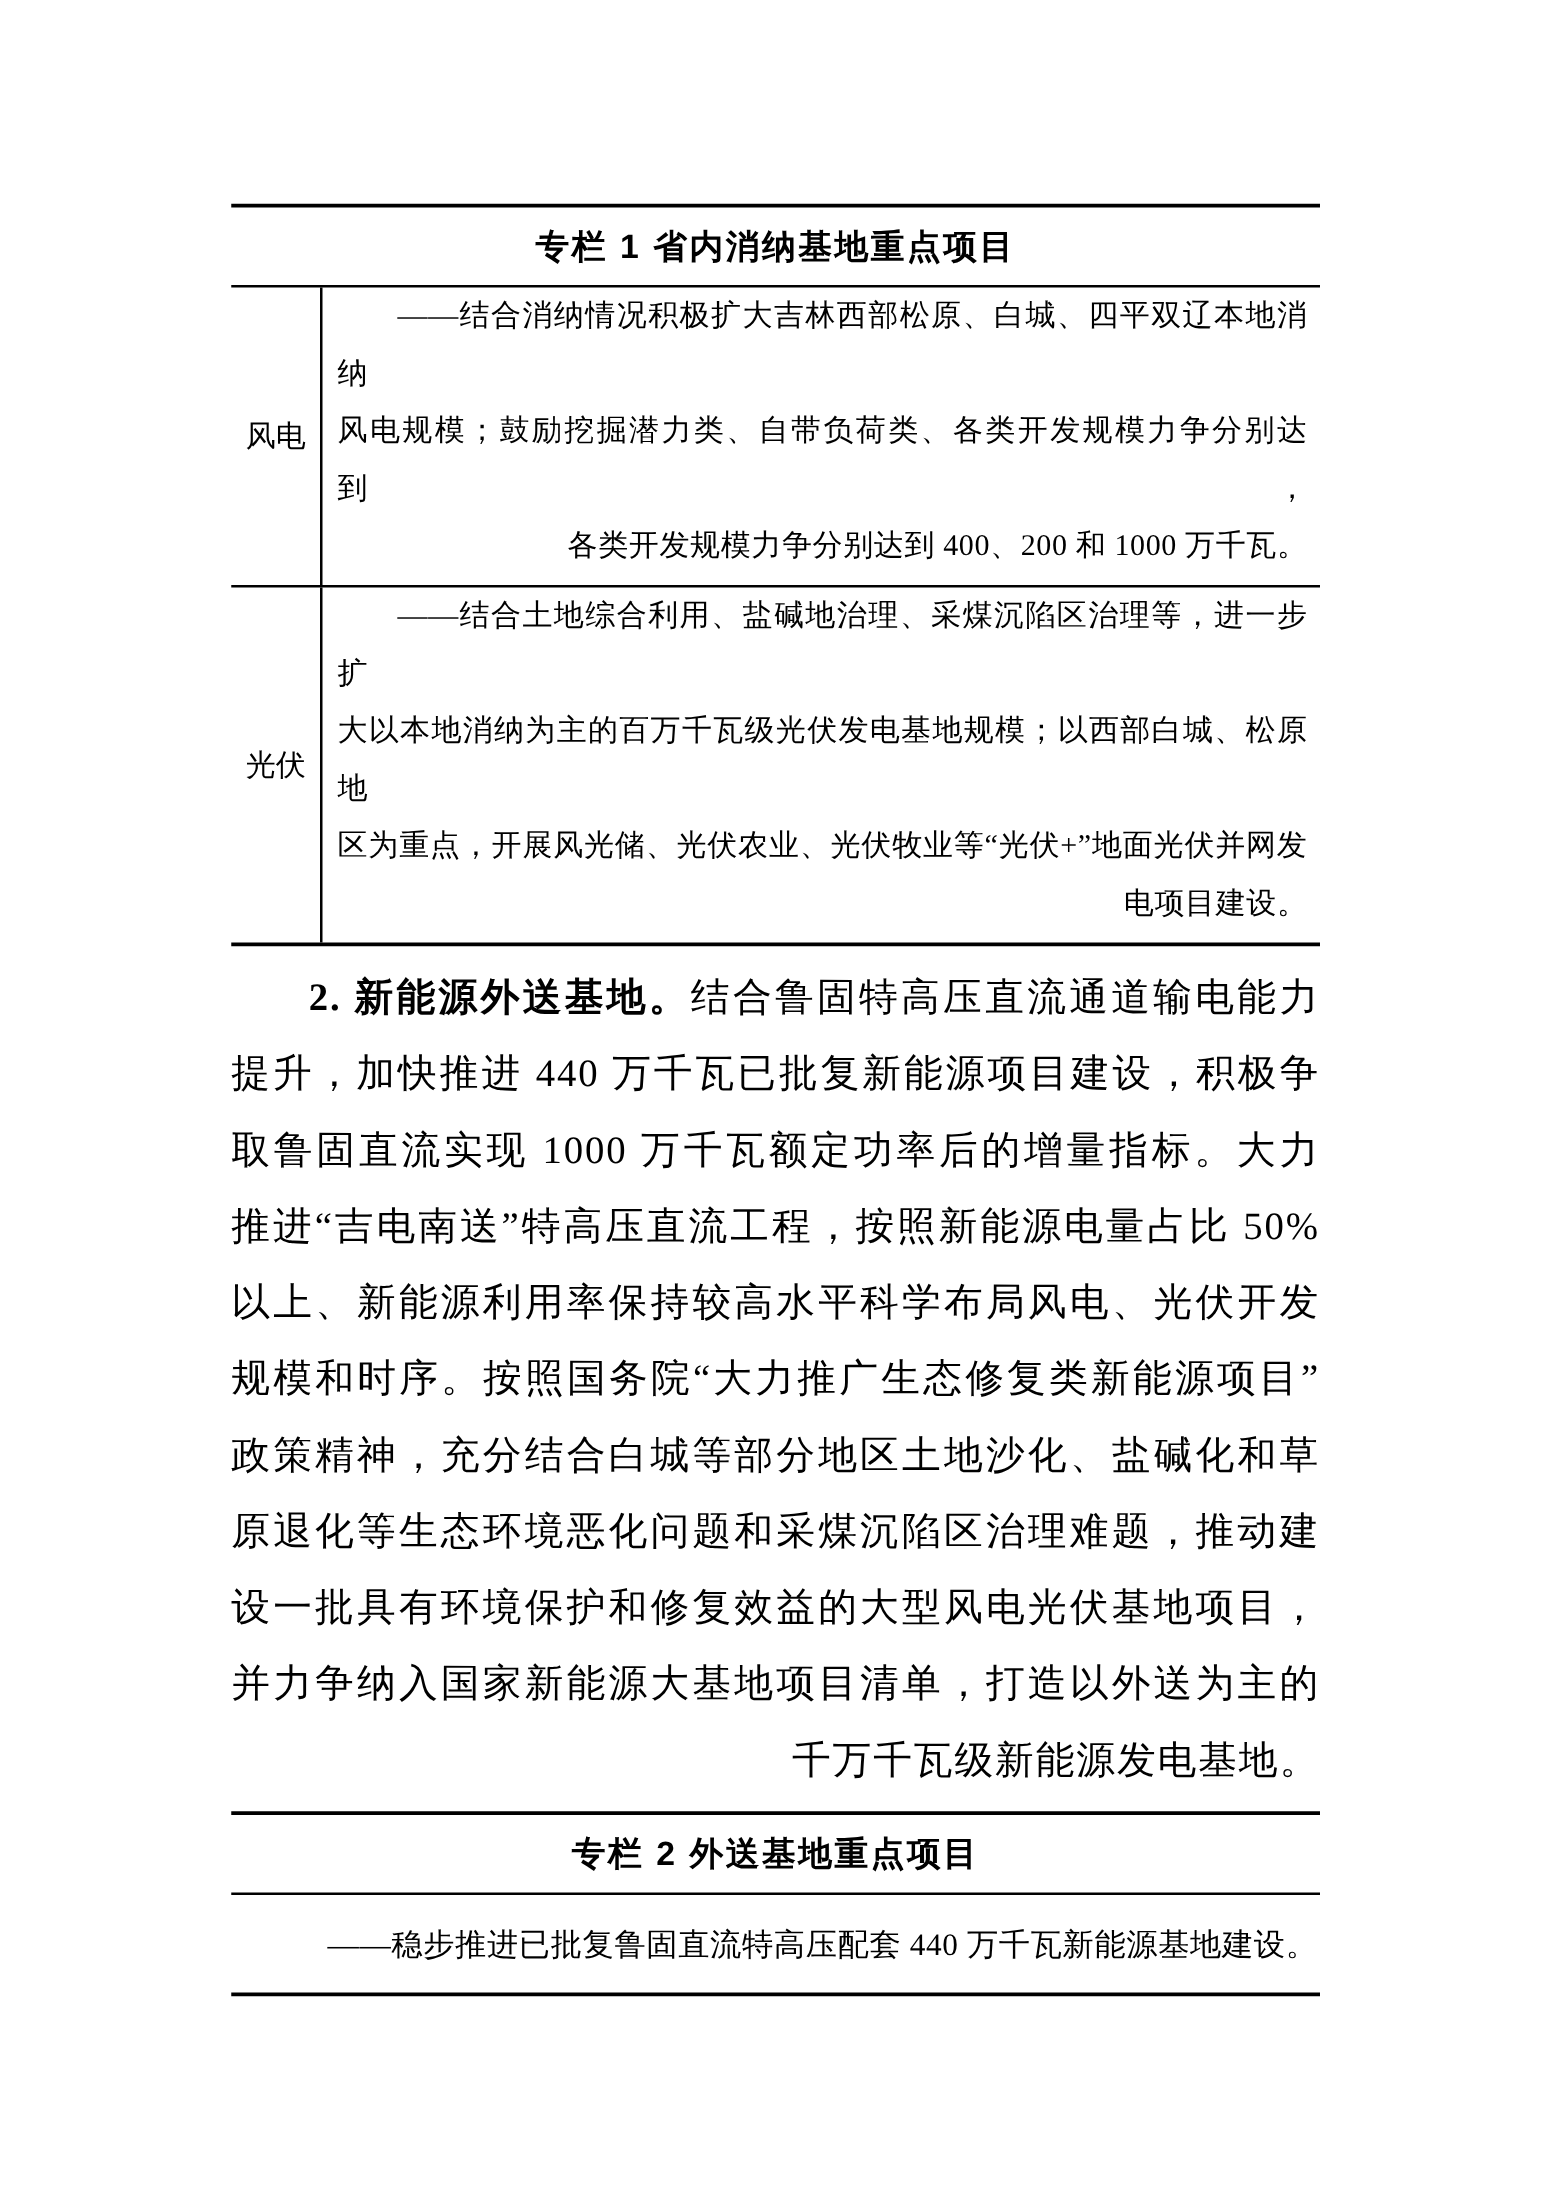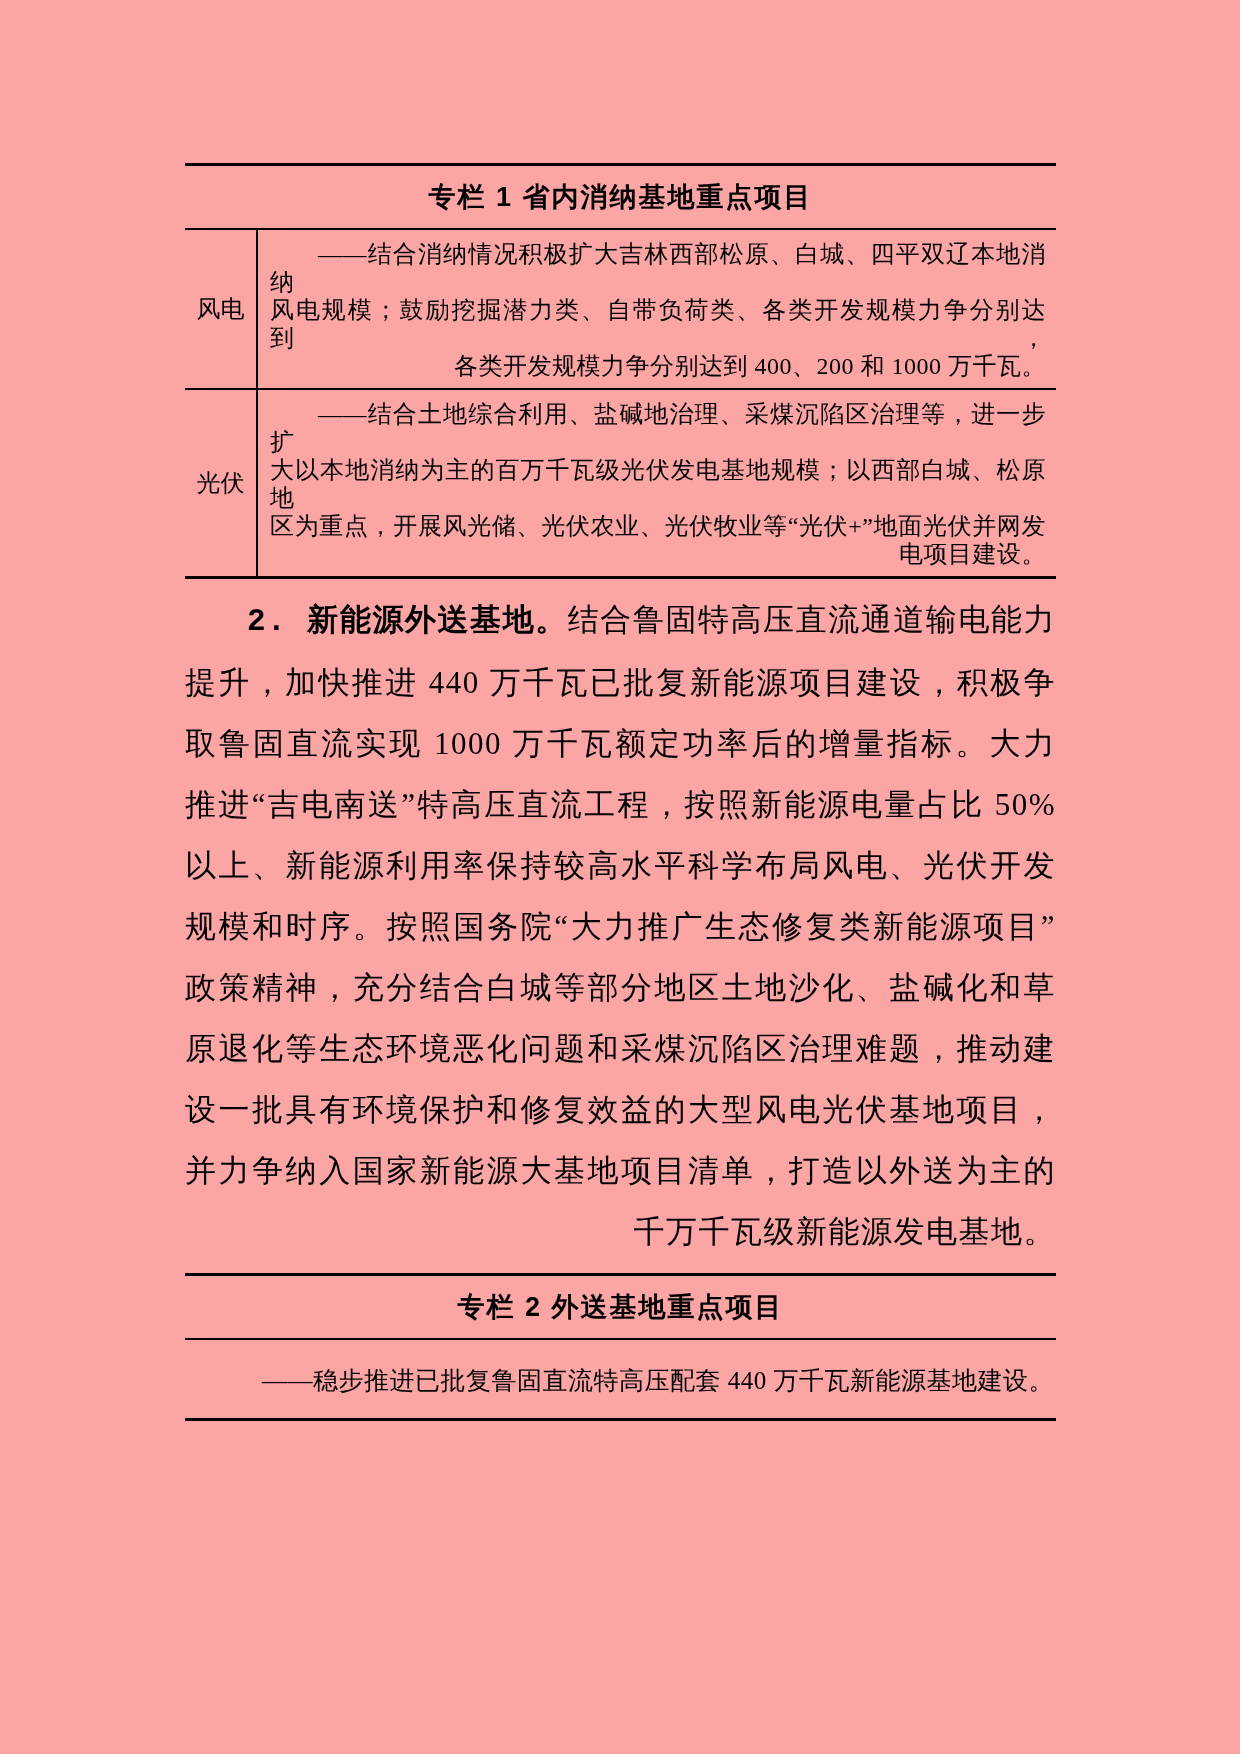--- a/index.html
+++ b/index.html
@@ -3,21 +3,21 @@
 <meta charset="utf-8">
 <style>
   * { margin: 0; padding: 0; box-sizing: border-box; }
   html, body { background: #e8e8e8; }
   body { font-family: "Liberation Serif", "DejaVu Serif", serif; color: #000; }
 
   .page {
     position: relative;
     width: 1240px;
     height: 1754px;
-    background: #fca5a5;
+    background: #ffffff;
     margin: 0 auto;
     overflow: hidden;
   }
 
   .content {
     position: absolute;
     left: 185px;
     top: 163px;
     width: 871px;
   }
@@ -43,40 +43,40 @@
   .row-label {
     flex: 0 0 73px;
     border-right: 2px solid #000;
     display: flex;
     align-items: center;
     justify-content: center;
     font-size: 24px;
   }
   .row-body {
     flex: 1 1 auto;
-    padding: 10px 10px 8px 12px;
+    padding: 0 10px 8px 12px;
     font-size: 24px;
-    line-height: 28px;
+    line-height: 46px;
     letter-spacing: 0.5px;
   }
 
   
   .tline { text-align: right; }
   .tline.fill { text-align: justify; text-align-last: justify; }
   .tline.indent { text-indent: 2em; }
 
   
   .para {
     font-size: 31px;
     line-height: 61px;
     letter-spacing: 1.5px;
   }
   .para-2 { margin-top: 10px; }
   .hd {
-    font-family: Liberation Mono, monospace;
+    font-family: Liberation Serif, serif;
     font-weight: bold;
   }
 
   
   .kanban-2 { margin-top: 11px; }
   .kanban-2 .kanban-body {
     padding: 16px 2px 12px 2px;
     font-size: 25px;
     line-height: 50px;
     letter-spacing: 0.5px;

